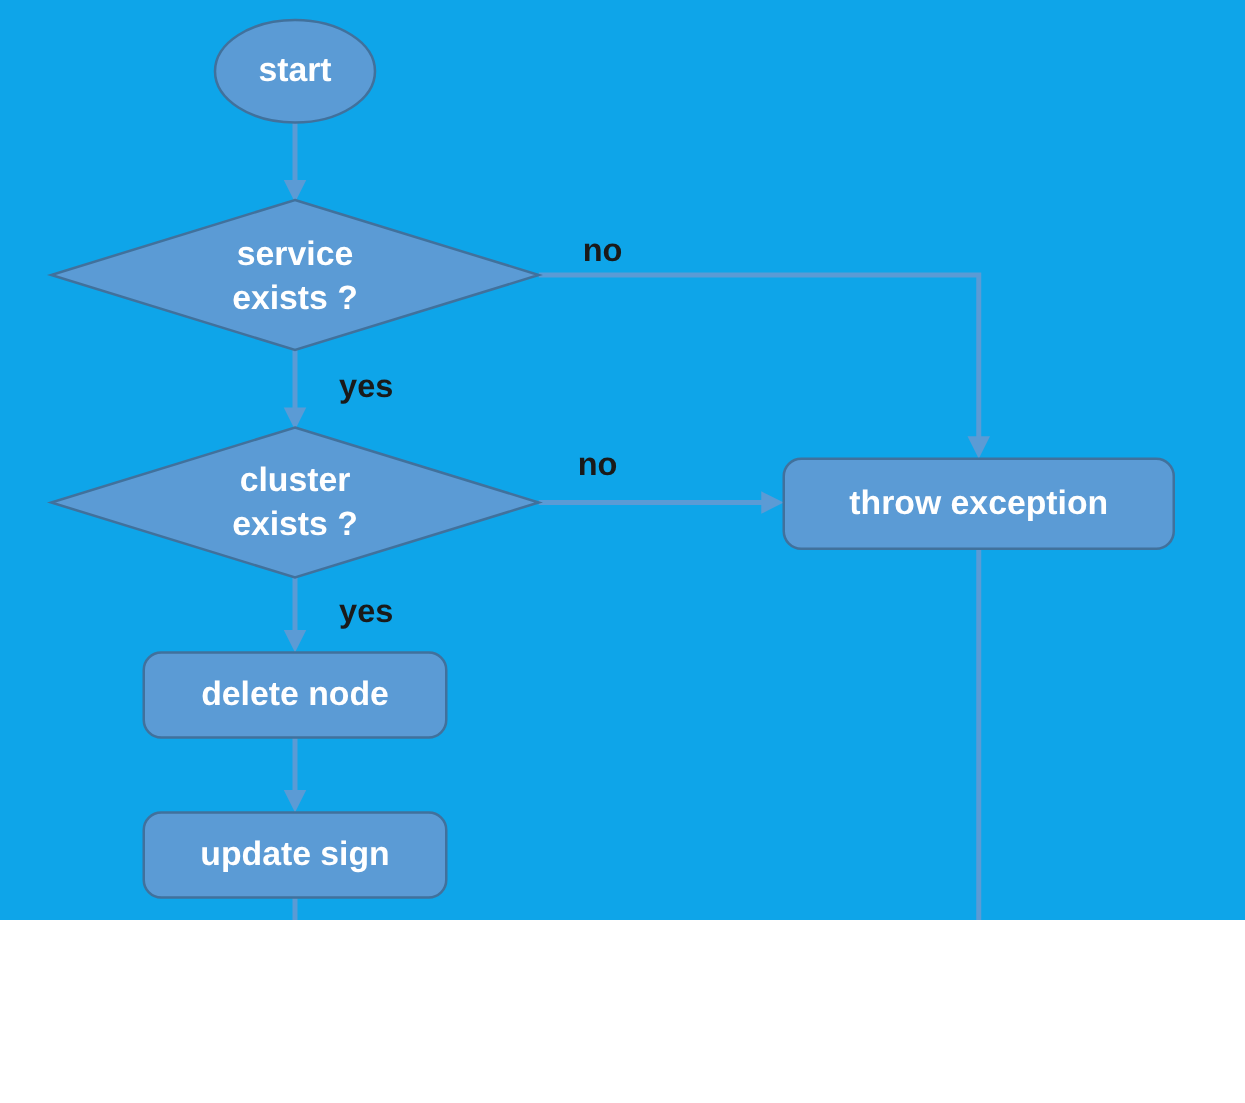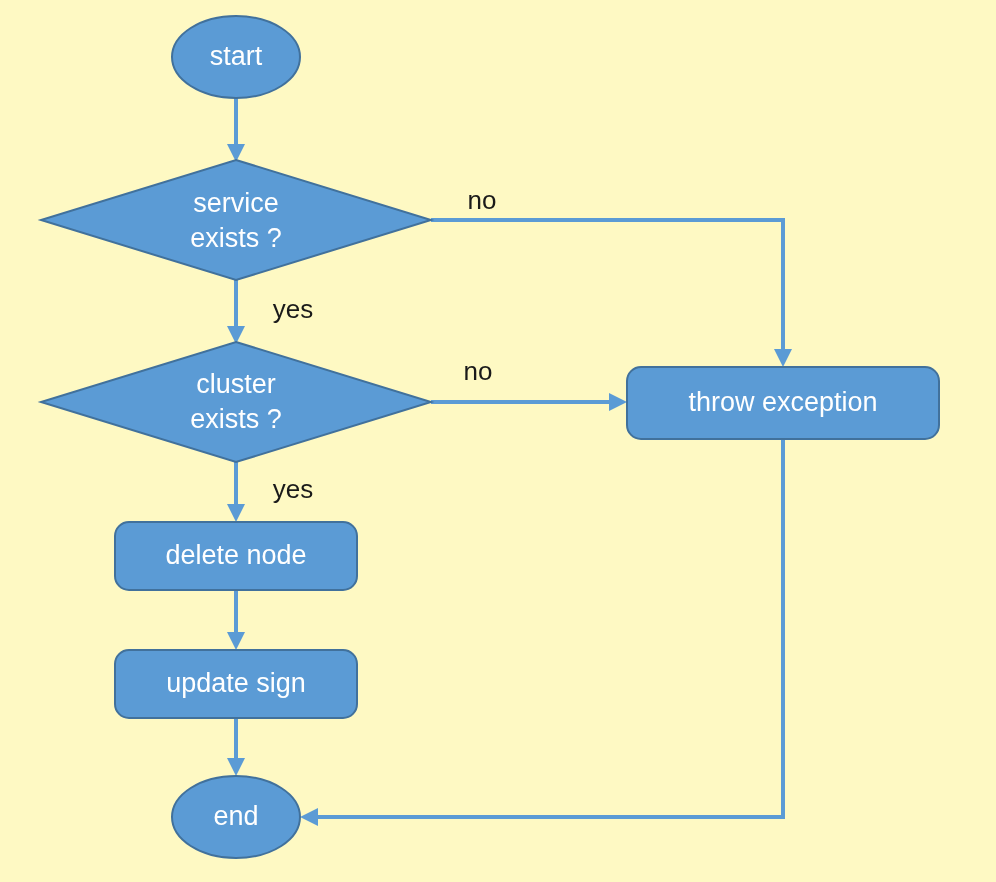--- a/index.html
+++ b/index.html
@@ -7,23 +7,24 @@
     margin: 0;
     padding: 0;
     background: #ffffff;
   }
   body {
     font-family: "Liberation Sans", sans-serif;
   }
   #canvas-wrap {
     position: relative;
     width: 996px;
-    height: 882px;
-    background: #fef9c3;
+    height: 736px;
+    background: #0ea5e9;
     overflow: hidden;
+    font-weight: bold;
   }
   #flow-svg {
     display: block;
     width: 996px;
     height: 882px;
   }
   .node-label {
     font-family: "Liberation Sans", sans-serif;
     font-size: 27px;
     fill: #ffffff;

